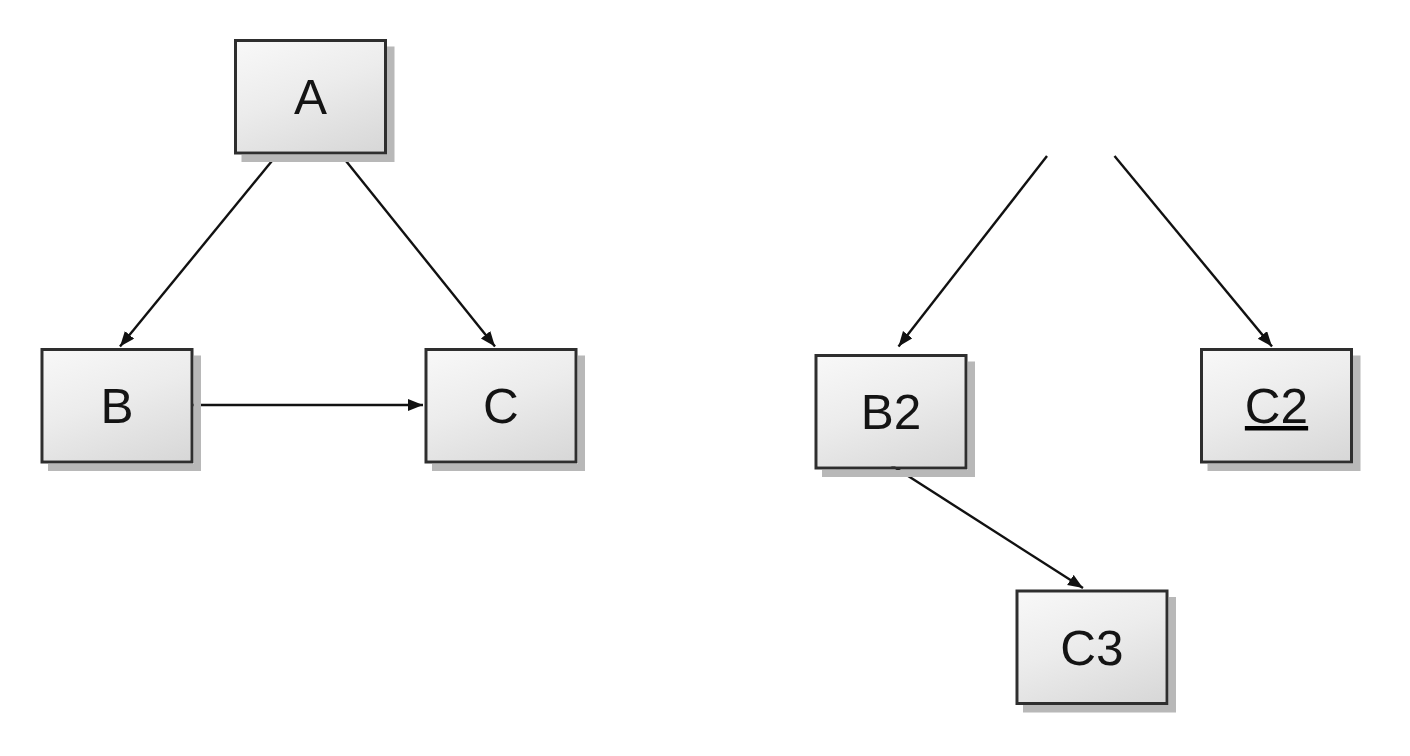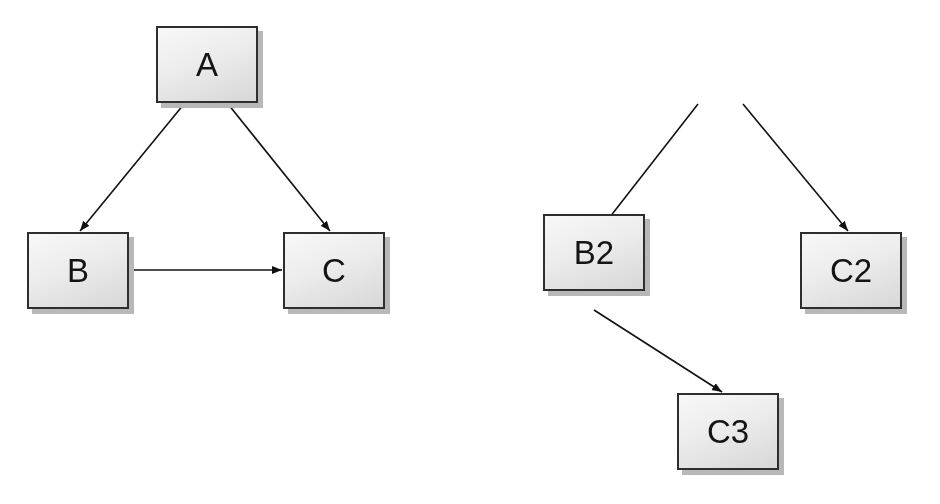--- a/index.html
+++ b/index.html
@@ -77,23 +77,23 @@
   <div class="node" style="left:156px; top:26px;">
     <span class="node-label">A</span>
   </div>
   <div class="node" style="left:27px;  top:232px;">
     <span class="node-label">B</span>
   </div>
   <div class="node" style="left:283px; top:232px;">
     <span class="node-label">C</span>
   </div>
 
-  <div class="node" style="left:543px; top:214px;">
+  <div class="node" style="left:543px; top:236px;">
     <span class="node-label">B2</span>
   </div>
-  <div class="node" style="left:800px; top:232px;">
+  <div class="node" style="left:800px; top:232px;text-decoration:underline;">
     <span class="node-label">C2</span>
   </div>
   <div class="node" style="left:677px; top:393px;">
     <span class="node-label">C3</span>
   </div>
 
 </div>
 
 </body></html>

